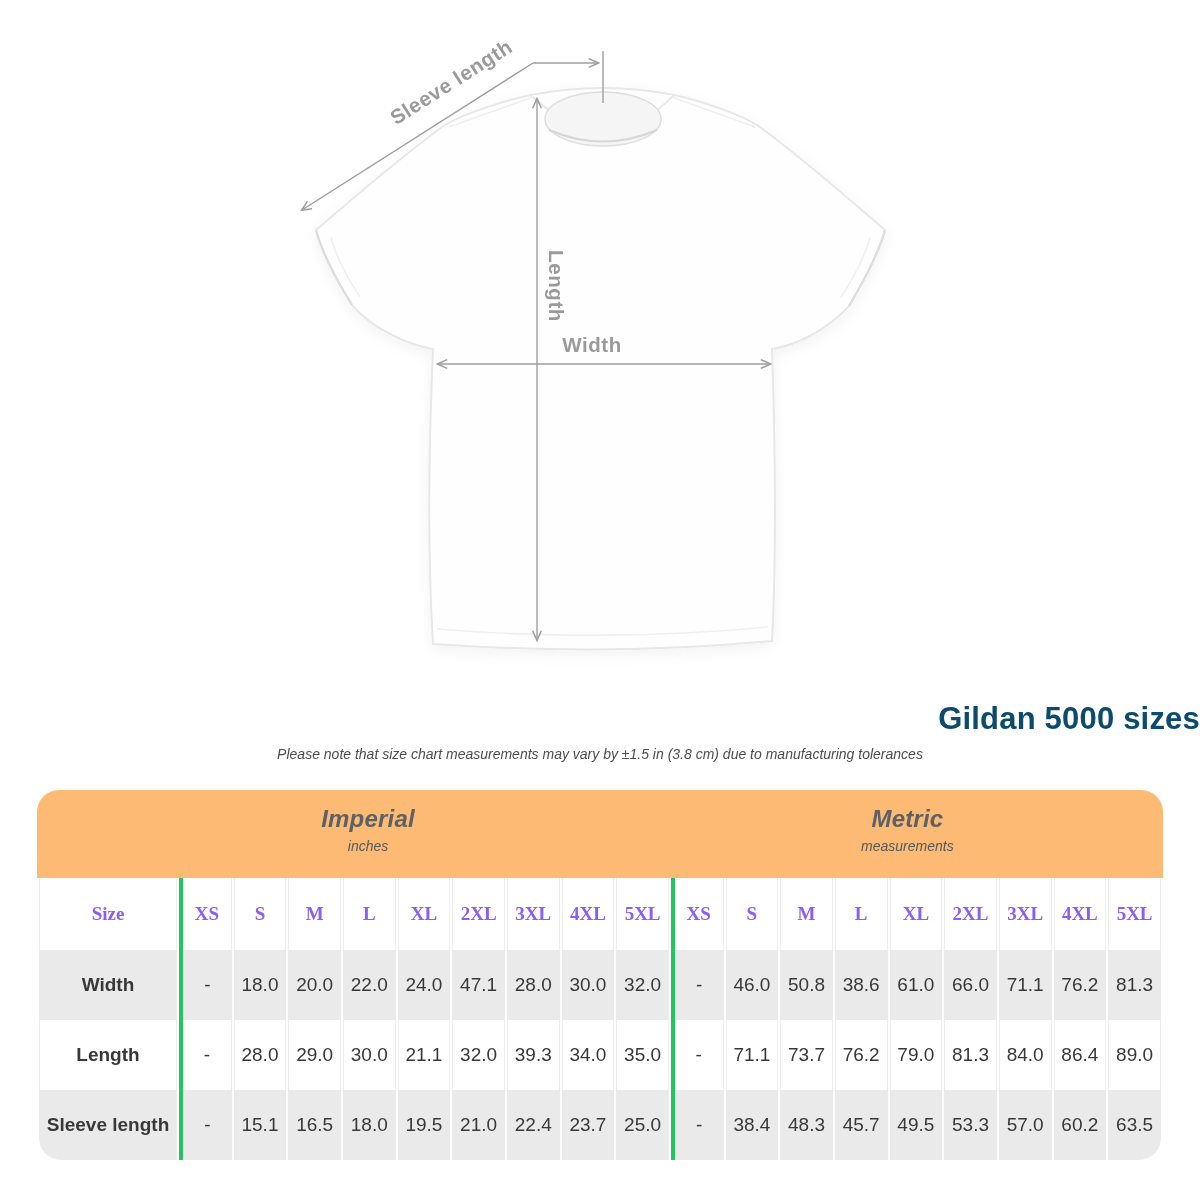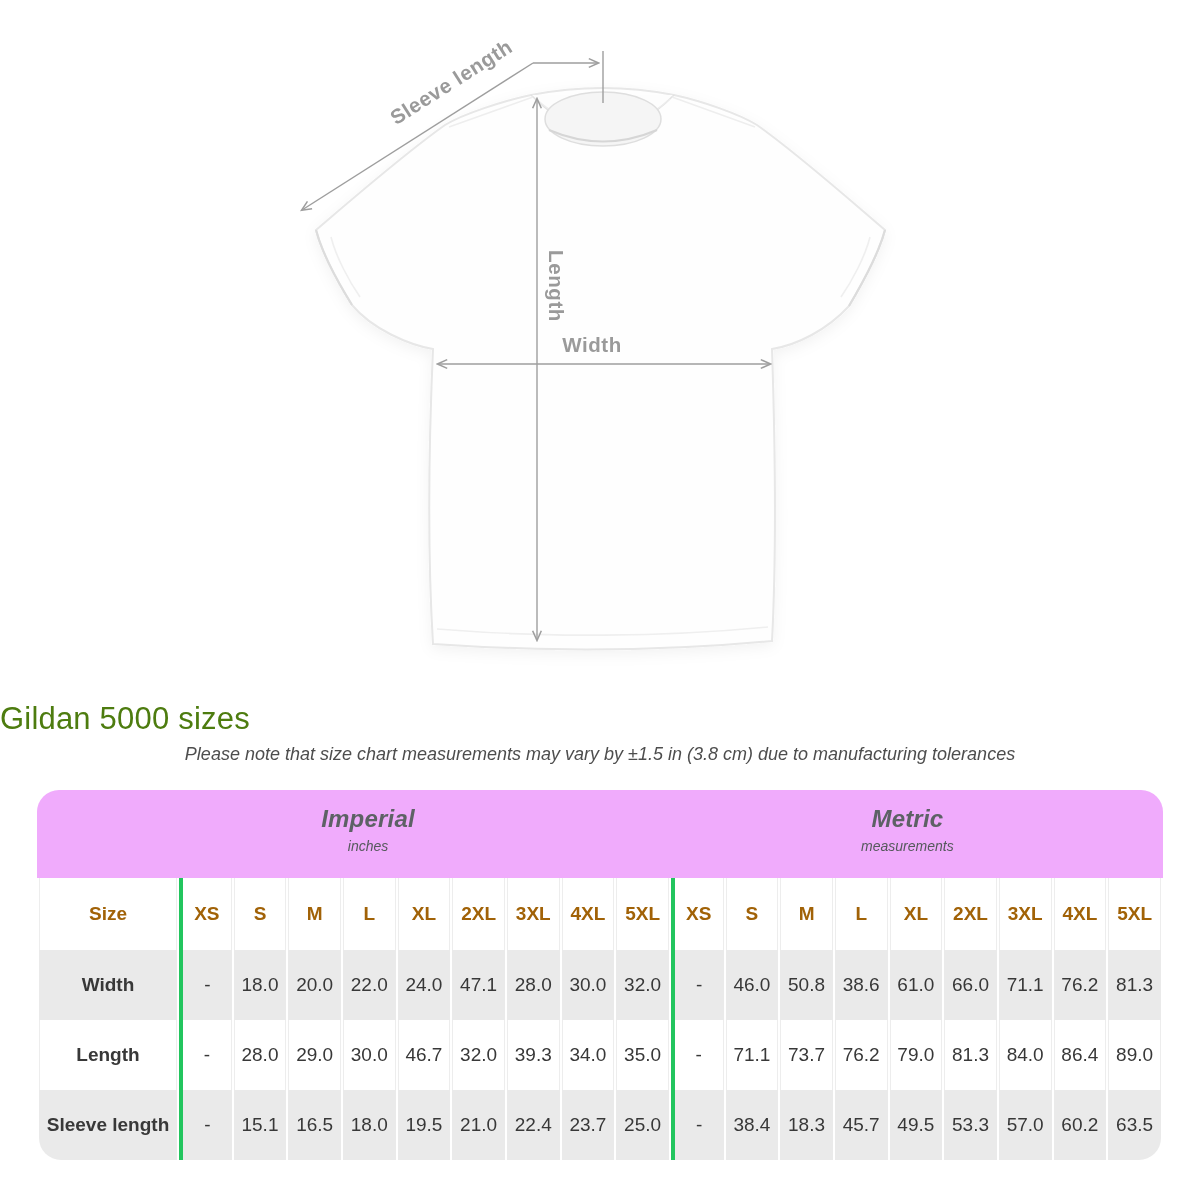--- a/index.html
+++ b/index.html
@@ -6,39 +6,39 @@
   body{font-family:"Liberation Sans", sans-serif;}
   .page{position:relative;width:1200px;height:1200px;margin:0 auto;background:#ffffff;overflow:hidden;}
 
   
   svg.diagram{display:block;}
   .dim-line{stroke:#9e9e9e;stroke-width:1.4;fill:none;}
   .dim-label{fill:#9a9a9a;font-weight:bold;font-size:20.5px;letter-spacing:.6px;
              font-family:"Liberation Sans", sans-serif;}
 
   
-  h1.title{margin:6px 0 0;text-align:left;font-size:31px;line-height:36px;
-           color:#4d7c0f;font-weight:normal;letter-spacing:.2px;}
-  p.subtitle{margin:6px 0 0;text-align:center;font-style:italic;font-size:18px;
+  h1.title{margin:6px 0 0;text-align:right;font-size:31px;line-height:36px;
+           color:#0c4a6e;font-weight:bold;letter-spacing:.2px;}
+  p.subtitle{margin:6px 0 0;text-align:center;font-style:italic;font-size:14px;
              line-height:23px;color:#4d4d4d;}
 
   
   .tablewrap{margin:24px 37px 0;}
-  .band{height:88px;background:#f0abfc;border-radius:22px 22px 0 0;position:relative;}
+  .band{height:88px;background:#fdba74;border-radius:22px 22px 0 0;position:relative;}
   .gh{position:absolute;transform:translateX(-50%);text-align:center;color:#5d6165;}
   .gh.imperial{left:29.4%;top:15px;}
   .gh.metric{left:77.3%;top:15px;}
   .gh .gname{font-size:24px;font-weight:bold;font-style:italic;letter-spacing:.2px;}
   .gh .gunit{font-size:14px;font-style:italic;margin-top:5px;color:#55595c;}
 
   table.sizes{width:100%;border-collapse:separate;border-spacing:2.5px 0;table-layout:fixed;}
   col.clabel{width:138px;}
   table.sizes td{height:70px;text-align:center;vertical-align:middle;padding:0;
                  font-size:19px;color:#383838;background:#ffffff;}
-  tr.hr td{height:72px;color:#a16207;font-weight:bold;}
+  tr.hr td{height:72px;color:#8b5cf6;font-weight:bold;font-family:Liberation Serif, serif;}
   td.lbl{font-weight:bold;color:#6d6d6d;}
   tr.rg td{background:#eaeaea;}
   tr.rw td{border-left:1px solid #ededed;border-right:1px solid #ededed;}
   table.sizes td.gsep{border-left:4px solid #22c55e;}
   tr.lastrow td:first-child{border-bottom-left-radius:22px;}
   tr.lastrow td:last-child{border-bottom-right-radius:22px;}
 </style>
 </head>
 <body>
 
@@ -175,21 +175,21 @@
         <td>71.1</td>
         <td>76.2</td>
         <td>81.3</td>
       </tr>
       <tr class="rw">
         <td class="lbl">Length</td>
         <td class="gsep">-</td>
         <td>28.0</td>
         <td>29.0</td>
         <td>30.0</td>
-        <td>46.7</td>
+        <td>21.1</td>
         <td>32.0</td>
         <td>39.3</td>
         <td>34.0</td>
         <td>35.0</td>
         <td class="gsep">-</td>
         <td>71.1</td>
         <td>73.7</td>
         <td>76.2</td>
         <td>79.0</td>
         <td>81.3</td>
@@ -203,21 +203,21 @@
         <td>15.1</td>
         <td>16.5</td>
         <td>18.0</td>
         <td>19.5</td>
         <td>21.0</td>
         <td>22.4</td>
         <td>23.7</td>
         <td>25.0</td>
         <td class="gsep">-</td>
         <td>38.4</td>
-        <td>18.3</td>
+        <td>48.3</td>
         <td>45.7</td>
         <td>49.5</td>
         <td>53.3</td>
         <td>57.0</td>
         <td>60.2</td>
         <td>63.5</td>
       </tr>
     </tbody>
       </table>
   </div>

